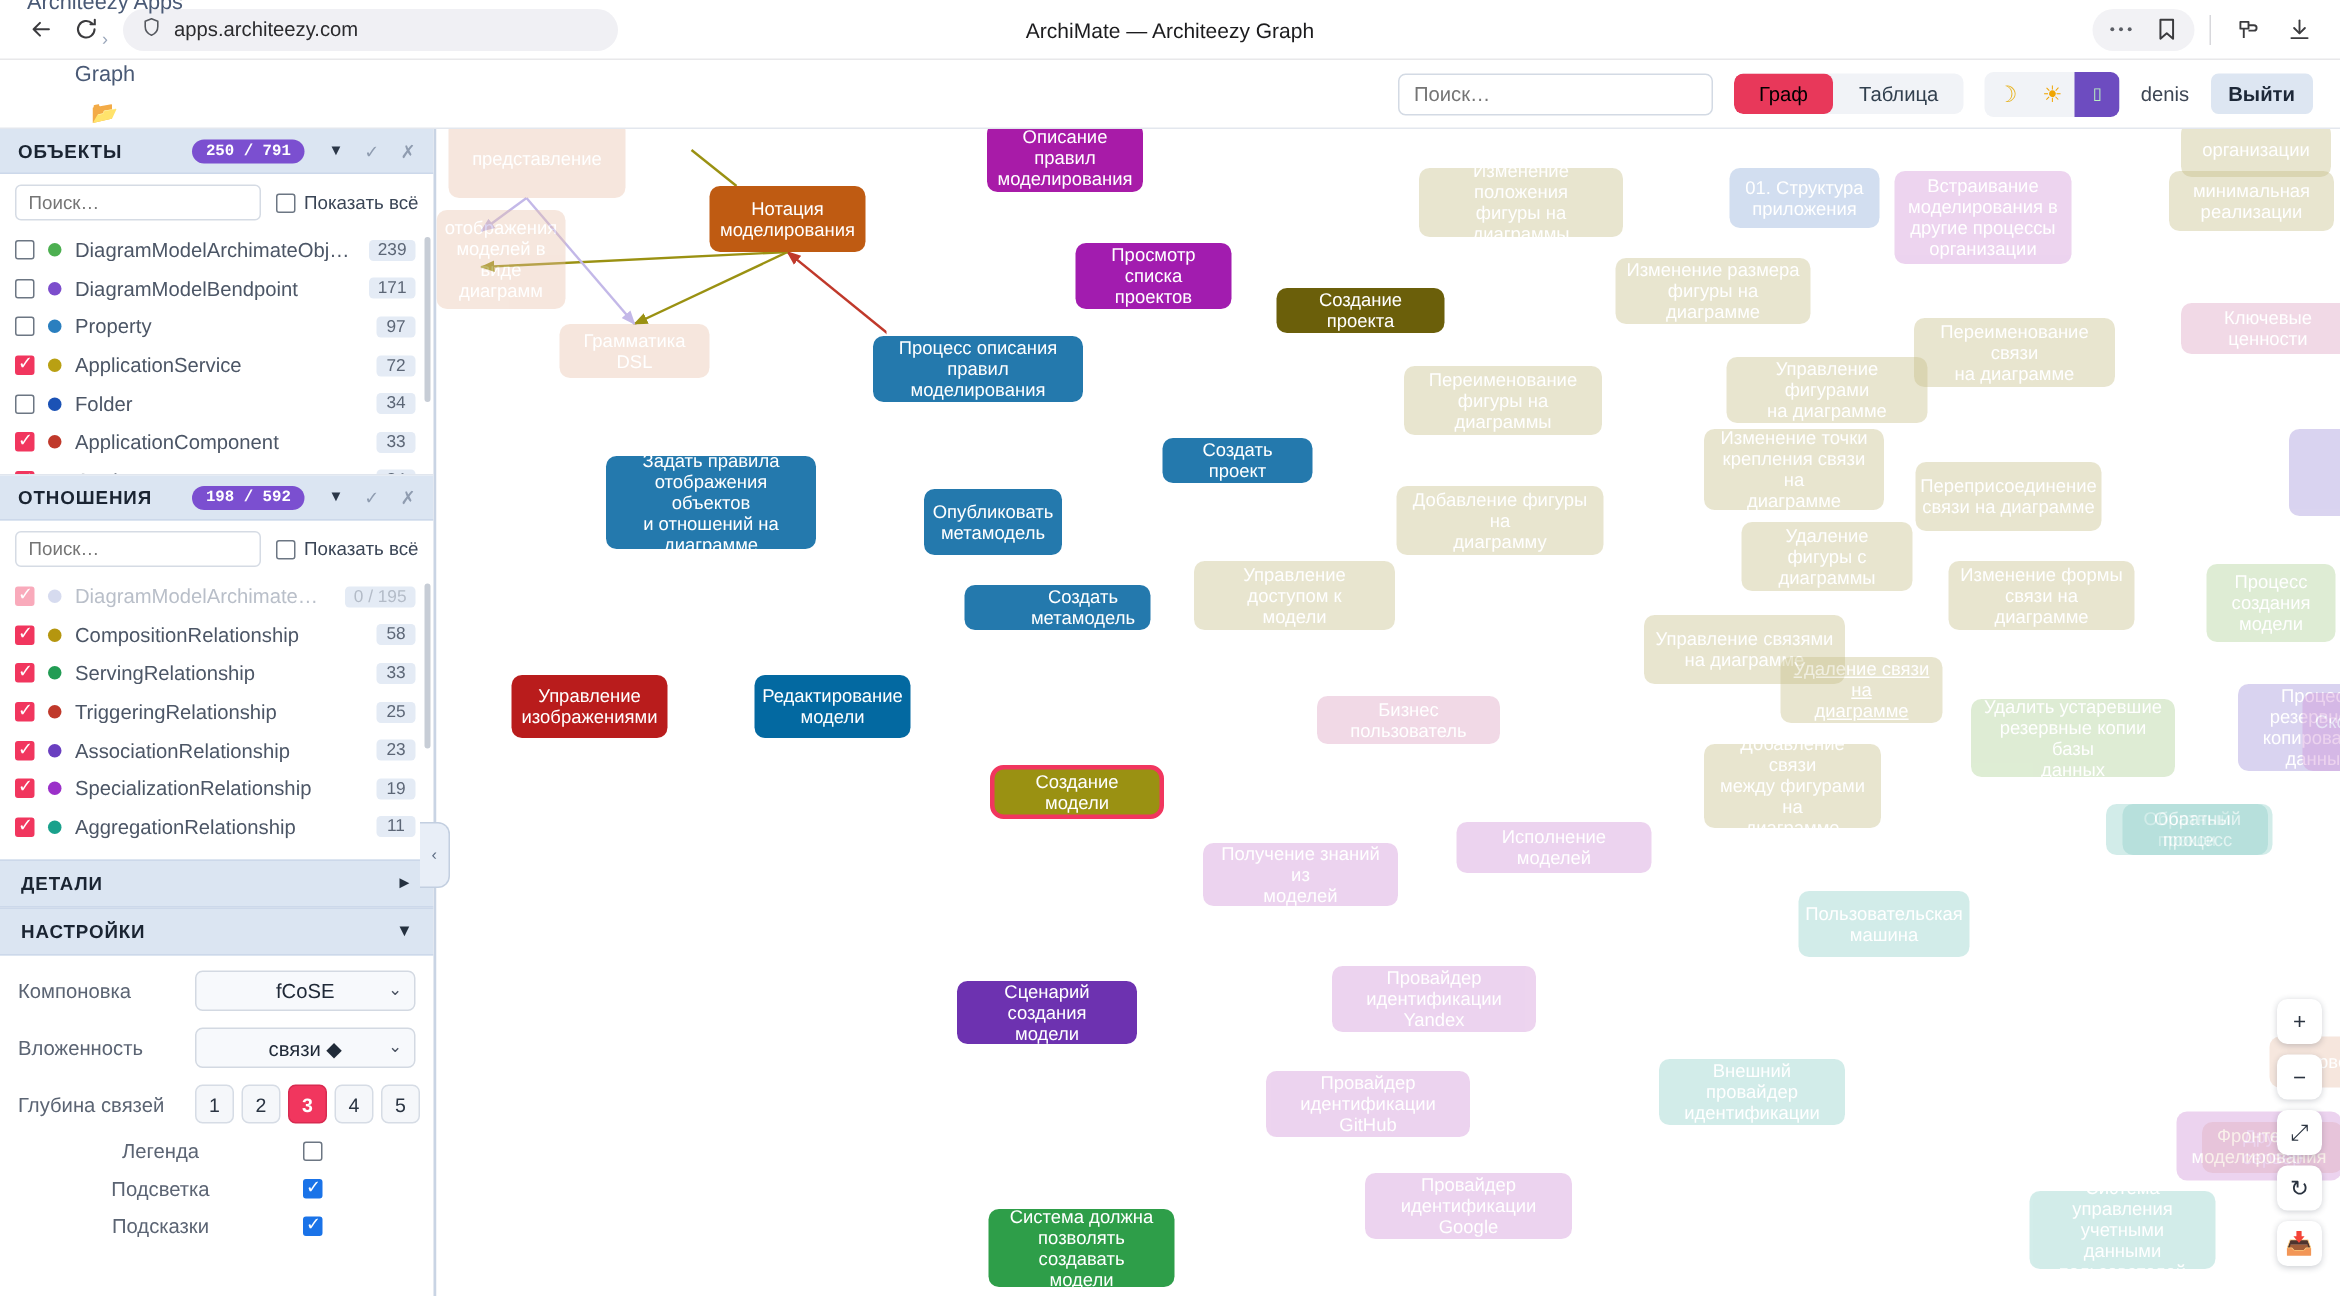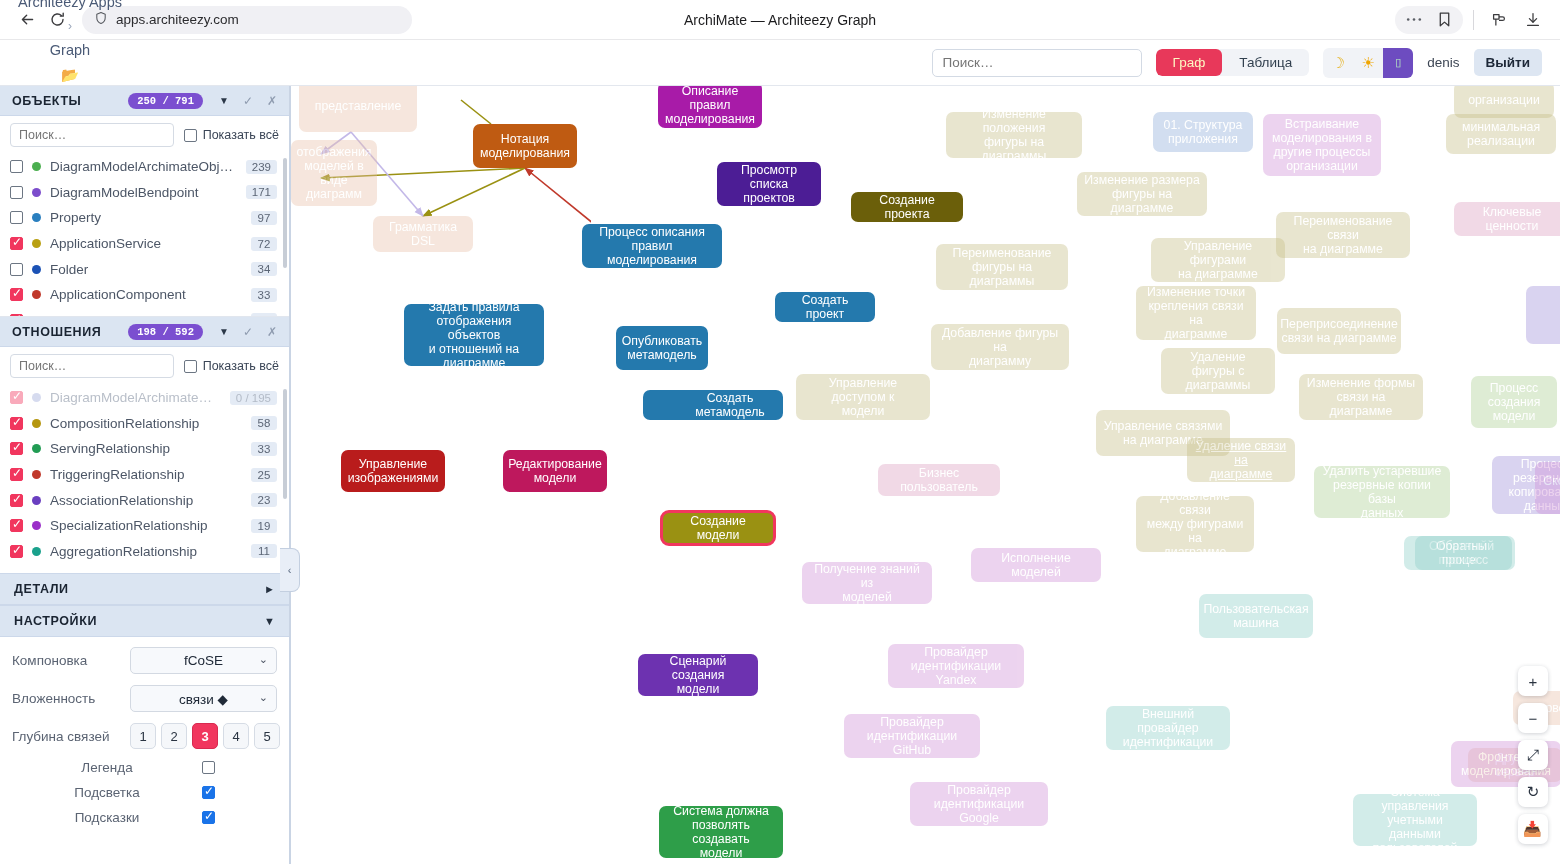--- a/index.html
+++ b/index.html
@@ -116,21 +116,21 @@
     overflow: hidden;
   }
   .view-btn {
     padding: 6px 17px;
     font-size: 13.5px;
     color: #32404f;
     cursor: pointer;
   }
   .view-btn.active {
     background: #e8385a;
-    color: #fef9c3;
+    color: #000000;
     border-radius: 6px;
   }
   #theme-toggle {
     display: flex;
     align-items: center;
     background: #f1f3f7;
     border-radius: 6px;
     overflow: hidden;
     height: 30px;
   }
@@ -716,29 +716,29 @@
         <line x1="282" y1="364" x2="400" y2="336" stroke="#3a9e52" stroke-width="1.6" marker-end="url(#ar4)"></line>
         <line x1="420" y1="426" x2="418" y2="336" stroke="#3a9e52" stroke-width="1.6" marker-end="url(#ar4)"></line>
         <line x1="405" y1="568" x2="420" y2="458" stroke="#4a8fd0" stroke-width="1.6" marker-end="url(#ar5)"></line>
         <line x1="410" y1="610" x2="425" y2="720" stroke="#4a8fd0" stroke-width="1.6" marker-end="url(#ar5)"></line>
       </svg>
     <div class="node faded" style="left: 8px; top: -6px; width: 118px; height: 52px; background: rgb(232, 192, 168);">представление</div>
       <div class="node faded" style="left: 0px; top: 54px; width: 86px; height: 66px; background: rgb(232, 192, 168);">отображения<br>моделей в виде<br>диаграмм</div>
       <div class="node faded" style="left: 82px; top: 130px; width: 100px; height: 36px; background: rgb(232, 192, 168);">Грамматика DSL</div>
       <div class="node" style="left: 182px; top: 38px; width: 104px; height: 44px; background: rgb(191, 91, 18);">Нотация<br>моделирования</div>
       <div class="node" style="left: 367px; top: -4px; width: 104px; height: 46px; background: rgb(168, 27, 168);">Описание правил<br>моделирования</div>
-      <div class="node" style="left: 426px; top: 76px; width: 104px; height: 44px; background: #4c1d95; text-align: center;">Просмотр списка<br>проектов</div>
+      <div class="node" style="left: 426px; top: 76px; width: 104px; height: 44px; background: #a21caf; text-align: center;">Просмотр списка<br>проектов</div>
       <div class="node" style="left: 560px; top: 106px; width: 112px; height: 30px; background: rgb(107, 95, 10);">Создание проекта</div>
       <div class="node" style="left: 291px; top: 138px; width: 140px; height: 44px; background: rgb(36, 121, 173);">Процесс описания<br>правил моделирования</div>
       <div class="node" style="left: 484px; top: 206px; width: 100px; height: 30px; background: rgb(36, 121, 173);">Создать проект</div>
       <div class="node" style="left: 113px; top: 218px; width: 140px; height: 62px; background: rgb(36, 121, 173);">Задать правила<br>отображения объектов<br>и отношений на<br>диаграмме</div>
       <div class="node" style="left: 325px; top: 240px; width: 92px; height: 44px; background: rgb(36, 121, 173);">Опубликовать<br>метамодель</div>
-      <div class="node" style="left: 352px; top: 304px; width: 140px; height: 30px; background: rgb(36, 121, 173); padding-left: 41px;">Создать метамодель</div>
+      <div class="node" style="left: 352px; top: 304px; width: 124px; height: 30px; background: rgb(36, 121, 173); padding-left: 41px;">Создать метамодель</div>
       <div class="node" style="left: 50px; top: 364px; width: 104px; height: 42px; background: #b91c1c;">Управление<br>изображениями</div>
-      <div class="node" style="left: 212px; top: 364px; width: 104px; height: 42px; background: #be185d;">Редактирование<br>модели</div>
+      <div class="node" style="left: 212px; top: 364px; width: 104px; height: 42px; background: #0369a1;">Редактирование<br>модели</div>
       <div class="node sel" style="left: 371px; top: 426px; width: 112px; height: 32px; background: rgb(154, 145, 18);">Создание модели</div>
       <div class="node" style="left: 347px; top: 568px; width: 120px; height: 42px; background: rgb(109, 50, 176);">Сценарий создания<br>модели</div>
       <div class="node" style="left: 368px; top: 720px; width: 124px; height: 52px; background: rgb(46, 158, 73);">Система должна<br>позволять создавать<br>модели</div>
       <div class="node faded" style="left: 505px; top: 288px; width: 134px; height: 46px; background: rgb(197, 189, 132);">Управление доступом к<br>модели</div>
       <div class="node faded" style="left: 655px; top: 26px; width: 136px; height: 46px; background: rgb(197, 189, 132);">Изменение положения<br>фигуры на диаграммы</div>
       <div class="node faded" style="left: 862px; top: 26px; width: 100px; height: 40px; background: rgb(138, 170, 216);">01. Структура<br>приложения</div>
       <div class="node faded" style="left: 972px; top: 28px; width: 118px; height: 62px; background: rgb(207, 142, 214);">Встраивание<br>моделирования в<br>другие процессы<br>организации</div>
       <div class="node faded" style="left: 786px; top: 86px; width: 130px; height: 44px; background: rgb(197, 189, 132);">Изменение размера<br>фигуры на диаграмме</div>
       <div class="node faded" style="left: 645px; top: 158px; width: 132px; height: 46px; background: rgb(197, 189, 132);">Переименование<br>фигуры на диаграммы</div>
       <div class="node faded" style="left: 860px; top: 152px; width: 134px; height: 44px; background: rgb(197, 189, 132);">Управление фигурами<br>на диаграмме</div>

